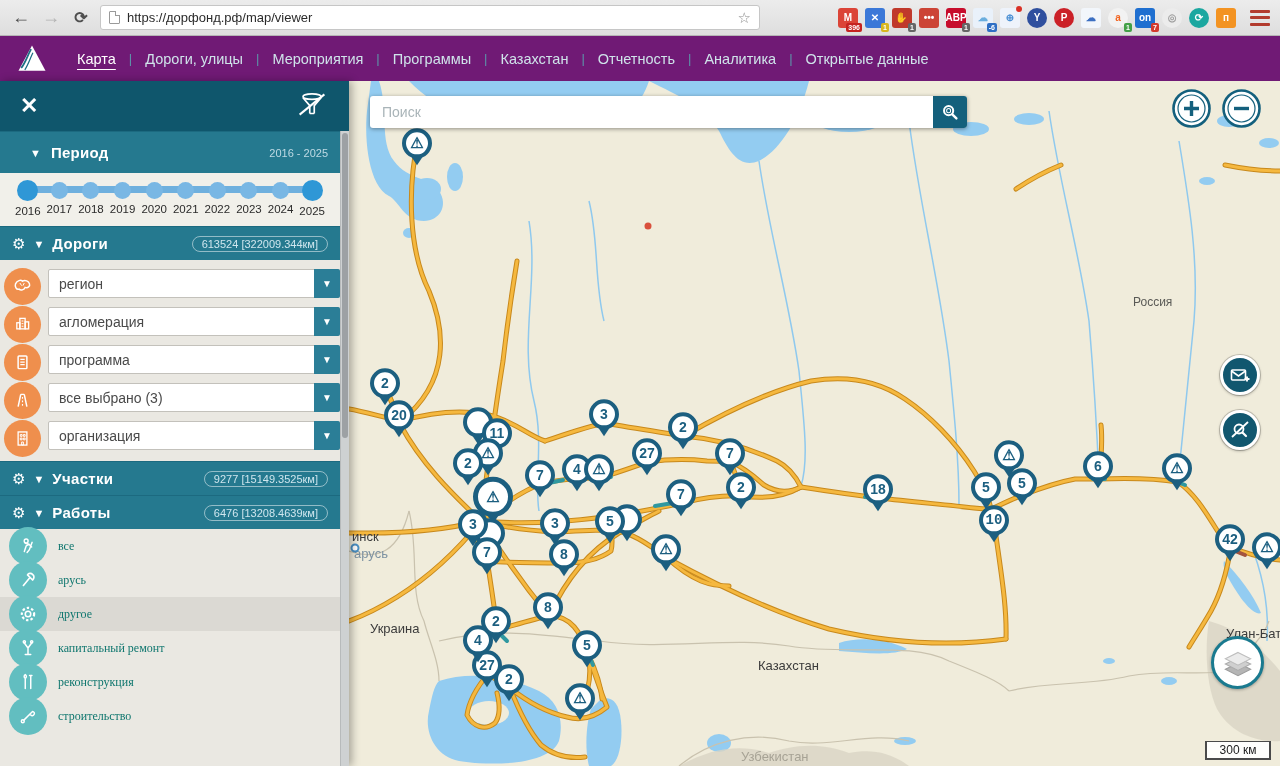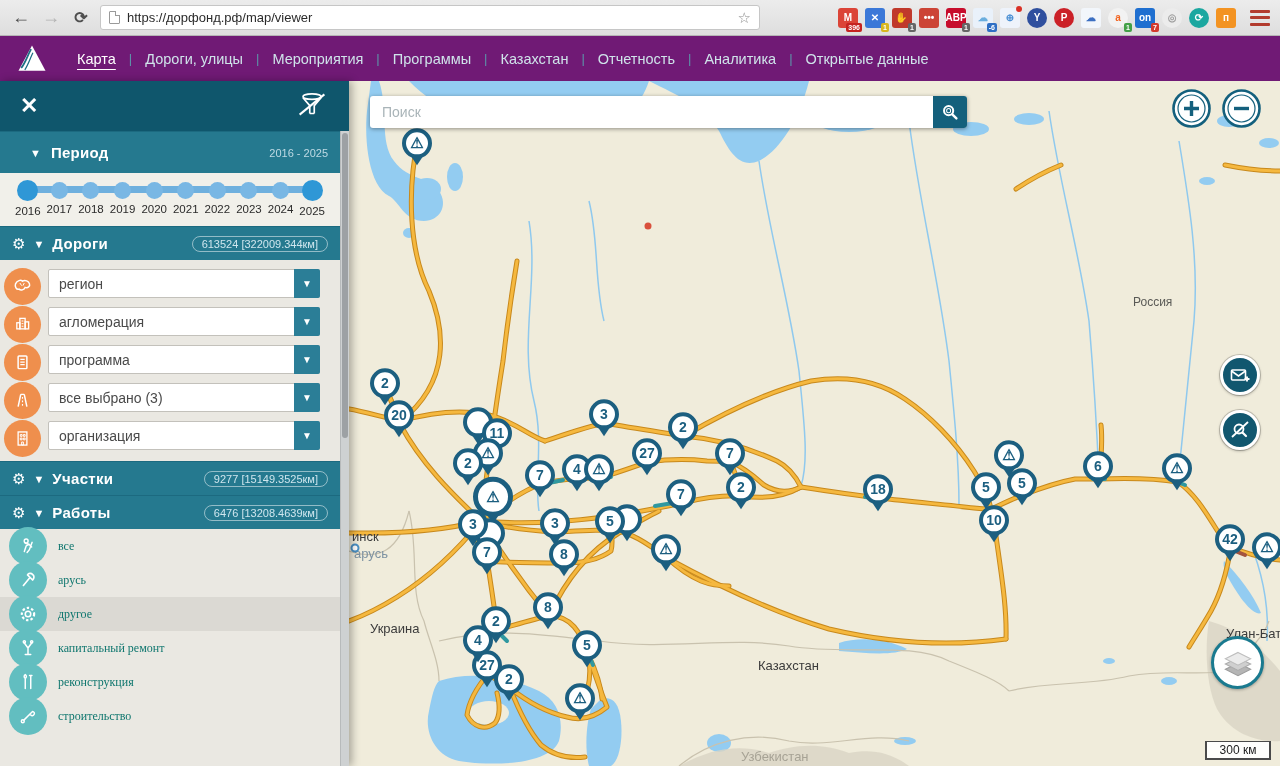--- a/index.html
+++ b/index.html
@@ -104,21 +104,21 @@
   .slider-zone { height:53px; background:#f1f0ea; position:relative; padding:6px 12px 0; }
   .track { position:absolute; left:18px; right:18px; top:13px; height:7px; background:#6fb0de; border-radius:4px; }
   .yearrow { position:relative; display:flex; height:100%; }
   .ycell { flex:1; display:flex; flex-direction:column; align-items:center; }
   .ydot { width:17px; height:17px; border-radius:50%; background:#79b7e4; margin-top:3px; cursor:pointer; }
   .ycell.end .ydot { width:21px; height:21px; background:#2f97d6; margin-top:1px; }
   .ylabel { font-size:11.5px; color:#2b2b2b; margin-top:4px; }
 
   .roads-bar, .sites-bar, .works-bar { height:34px; }
   .filters-zone { background:#eae8e2; padding:6px 0 5px; }
-  .f-row { position:relative; height:35px; padding-left:48px; padding-right:20px; }
+  .f-row { position:relative; height:35px; padding-left:48px; padding-right:0; }
   .f-ic { position:absolute; left:4px; top:-1px; width:37px; height:37px; border-radius:50%;
           background:#ef8f4d; display:flex; align-items:center; justify-content:center; z-index:2; }
   .f-sel { position:relative; height:29px; margin-top:3px; background:#fff; border:1px solid #c3c1bb;
            border-radius:2px; display:flex; align-items:center; cursor:pointer; }
   .f-val { font-size:14px; color:#4a4a4a; padding-left:10px; }
   .f-arrow { position:absolute; right:-1px; top:-1px; bottom:-1px; width:26px; background:#2b7e97;
              display:flex; align-items:center; justify-content:center; color:#fff; font-size:10px;
              border-radius:0 2px 2px 0; }
 
   .worklist { background:#eae8e2; }
@@ -499,21 +499,21 @@
           <div class="t"></div>
         </div>
         <div class="pin" style="left: 637px; top: 415px;">
           <div class="c">5</div>
           <div class="t"></div>
         </div>
         <div class="pin" style="left: 673px; top: 411px;">
           <div class="c">5</div>
           <div class="t"></div>
         </div>
-        <div class="pin" style="left: 645px; top: 448px;">
+        <div class="pin" style="left: 645px; top: 448px; font-family: Liberation Mono, monospace;">
           <div class="c">10</div>
           <div class="t"></div>
         </div>
         <div class="pin" style="left: 749px; top: 394px;">
           <div class="c">6</div>
           <div class="t"></div>
         </div>
         <div class="pin warn" style="left: 828px; top: 396px;">
           <div class="c">⚠</div>
           <div class="t"></div>

